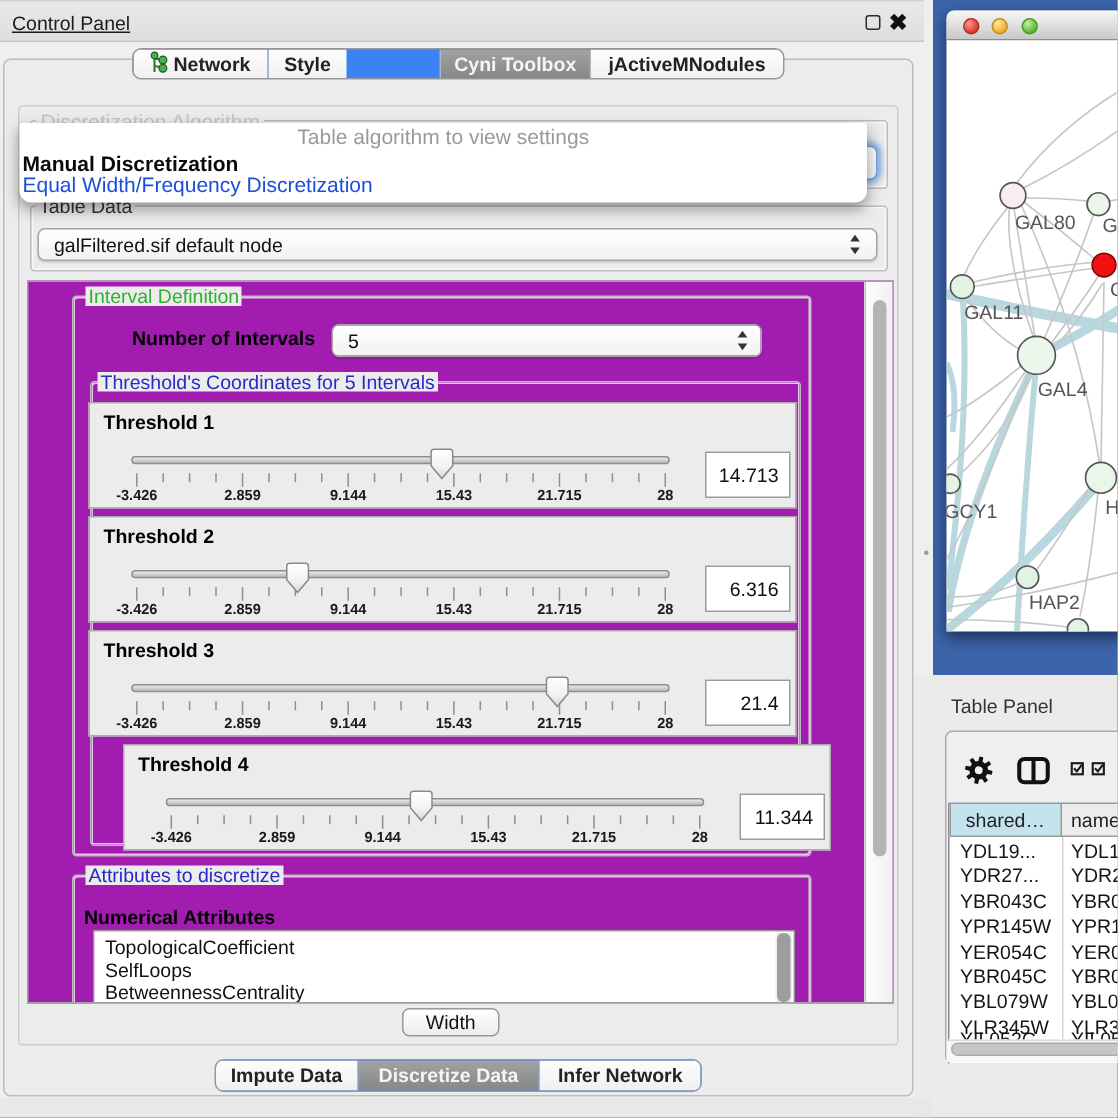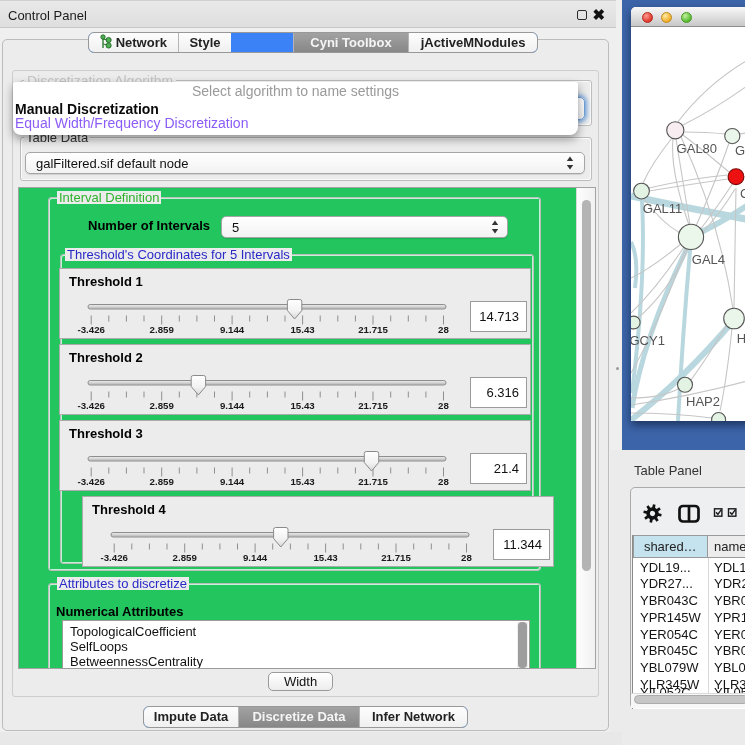--- a/index.html
+++ b/index.html
@@ -6,21 +6,21 @@
 html,body { width:745px; height:745px; overflow:hidden; }
 body { font-family:"Liberation Sans", sans-serif; background:#efefef; }
 #app { position:relative; width:745px; height:745px; overflow:hidden; }
 .abs { position:absolute; }
 .t13 { font-size:13px; line-height:13px; white-space:nowrap; }
 .b { font-weight:bold; }
 
 #titlebar { left:0; top:0; width:616px; height:28px;
   background:linear-gradient(#e9e9e9,#dedede);
   border-top:1px solid #d0d0d0; border-bottom:1px solid #c6c6c6; }
-#titlebar .ttl { position:absolute; left:8px; top:8px; color:#1b1b1b; }
+#titlebar .ttl { position:absolute; left:8px; top:8px; color:#1b1b1b;text-decoration:underline; }
 #sqbtn { left:577px; top:10px; width:10px; height:10px; border:1.6px solid #2c2c2c; border-radius:2px; }
 #xbtn { left:592.5px; top:6px; font-size:15px; font-weight:bold; color:#111; }
 
 #outer { left:2px; top:39px; width:607px; height:692px; background:#ececec;
   border:1px solid #bcbcbc; border-radius:5px; }
 #inner { left:12px; top:70px; width:587px; height:627px; background:#ececec;
   border:1px solid #cdcdcd; border-radius:3px; }
 
 .tabstrip { display:flex; border:1px solid #989898; border-radius:6px; overflow:hidden;
   background:#3b82f6; }
@@ -36,21 +36,21 @@
   box-shadow:inset 1px 1px 0 rgba(255,255,255,0.75), inset -1px -1px 0 rgba(255,255,255,0.75); }
 .gtitle { position:absolute; top:-7px; font-size:13px; line-height:13px;
   background:#ececec; padding:0 2px; white-space:nowrap; }
 
 .combo { position:absolute; background:linear-gradient(#ffffff,#f2f2f2);
   border:1px solid #a6a6a6; border-radius:5px; box-shadow:0 1px 1px rgba(0,0,0,0.12); }
 .combo .ctext { position:absolute; left:10px; top:3px; font-size:13px; line-height:13px; color:#111; }
 .arrows { position:absolute; }
 
 #scrollpane { left:18px; top:187px; width:578px; height:482px; border:1px solid #a3a3a3;
-  background:#22c55e; overflow:hidden; }
+  background:#a21caf; overflow:hidden; }
 
 .thr { position:absolute; left:40px; width:472px; height:71px; border:1px solid #ababab;
   background:#ececec; }
 .thr .tl { position:absolute; left:9px; top:6px; }
 .tfield { position:absolute; left:410px; top:32px; width:57px; height:31px;
   background:#fff; border:1px solid #9b9b9b; font-size:13px; line-height:29px;
   text-align:right; padding-right:7px; color:#111; }
 
 #numlist { left:62px; top:620px; width:468px; height:49px; background:#fff;
   border:1px solid #9b9b9b; overflow:hidden; }
@@ -120,21 +120,21 @@
     <div class="tab" style="width:89px;"><svg width="12" height="16" style="vertical-align:-3px" viewBox="0 0 12 16">
           <line x1="3" y1="3" x2="3" y2="14" stroke="#2e7d32" stroke-width="1.4"></line>
           <line x1="3" y1="5" x2="8" y2="6" stroke="#2e7d32" stroke-width="1.2"></line>
           <line x1="3" y1="10" x2="8" y2="11" stroke="#2e7d32" stroke-width="1.2"></line>
           <circle cx="3" cy="3" r="2.2" fill="#4caf50" stroke="#1b5e20" stroke-width="0.8"></circle>
           <circle cx="8.6" cy="6" r="2.6" fill="#4caf50" stroke="#1b5e20" stroke-width="0.8"></circle>
           <circle cx="8.6" cy="11.5" r="2.6" fill="#4caf50" stroke="#1b5e20" stroke-width="0.8"></circle>
         </svg> Network</div>
     <div class="tab" style="width:53px;">Style</div>
     <div class="tab" style="width:62px;margin-top:27px;">Select</div>
-    <div class="tab sel" style="width:115px;">Cyni Toolbox</div>
+    <div class="tab sel" style="width:100px;">Cyni Toolbox</div>
     <div class="tab" style="width:129px;">jActiveMNodules</div>
   </div>
 
   <div class="group" style="left:20px; top:80px; width:572px; height:46px;"></div>
   <div class="combo" style="left:25px; top:97px; width:560px; height:23px; box-shadow:0 0 4px 2px rgba(90,150,220,0.8); border-color:#6f9fd8;"></div>
 
   <div class="group" style="left:20px; top:137px; width:572px; height:44px;">
     <div class="gtitle" style="left:3px; color:#333;">Table Data</div>
   </div>
   <div class="combo" style="left:25px; top:152px; width:560px; height:22px;">
@@ -325,23 +325,23 @@
 
   <div id="bottabs" class="abs tabstrip" style="border-radius:6px;">
     <div class="tab" style="width:94px;">Impute Data</div>
     <div class="tab sel" style="width:121px;">Discretize Data</div>
     <div class="tab" style="width:108px;">Infer Network</div>
   </div>
 
   <div class="abs" style="left:24px; top:74px; color:#c5c5c5; font-size:14px; line-height:14px; white-space:nowrap; background:#ececec; padding:0 3px; clip-path:inset(0 0 5px 0);">Discretization Algorithm</div>
 
   <div id="popup" class="abs">
-    <div class="abs" style="left:0; width:565px; top:2px; text-align:center; color:#9a9a9a; font-size:14px; line-height:14px; white-space:nowrap;">Select algorithm to name settings</div>
+    <div class="abs" style="left:0; width:565px; top:2px; text-align:center; color:#9a9a9a; font-size:14px; line-height:14px; white-space:nowrap;">Table algorithm to view settings</div>
     <div class="abs b" style="left:2px; top:20px; color:#0a0a0a; font-size:14px; line-height:14px; white-space:nowrap;">Manual Discretization</div>
-    <div class="abs" style="left:2px; top:34px; color:#8b5cf6; font-size:14px; line-height:14px; white-space:nowrap;">Equal Width/Frequency Discretization</div>
+    <div class="abs" style="left:2px; top:34px; color:#1d4ed8; font-size:14px; line-height:14px; white-space:nowrap;">Equal Width/Frequency Discretization</div>
   </div>
 
   <div class="abs" style="left:616px; top:367px; width:3px; height:3px; border-radius:50%; background:#9a9a9a;"></div>
 
   <div id="bluepanel" class="abs">
     <div id="macwin">
       <div id="mactitle">
         <div class="light" style="left:10.8px; top:4.5px; background:radial-gradient(circle at 35% 30%, #ff9a92, #df382c 70%); border:0.5px solid #b5281e;"></div>
         <div class="light" style="left:30.3px; top:4.5px; background:radial-gradient(circle at 35% 30%, #ffe9a8, #f0ad26 70%); border:0.5px solid #c08a1c;"></div>
         <div class="light" style="left:50px; top:4.5px; background:radial-gradient(circle at 35% 30%, #c2f0a0, #57ba2f 70%); border:0.5px solid #449a24;"></div>

